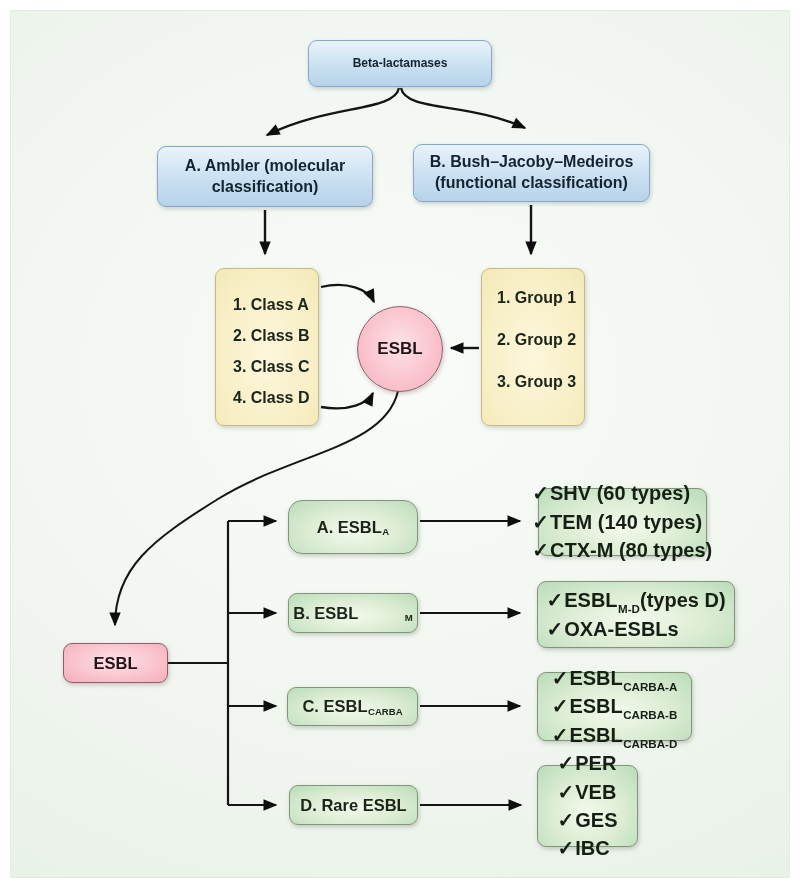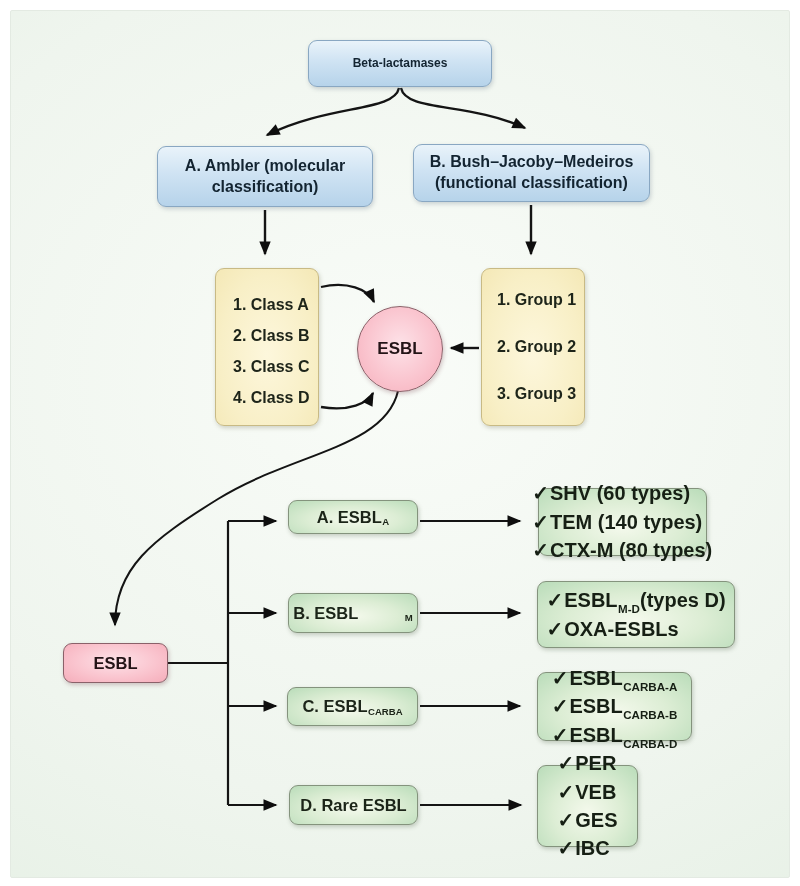--- a/index.html
+++ b/index.html
@@ -92,35 +92,35 @@
     <span>B. Bush–Jacoby–Medeiros (functional classification)</span>
   </div>
 
   <div class="node yellowbox" style="left:215px;top:268px;width:104px;height:158px;">
     <span>1. Class A</span>
     <span>2. Class B</span>
     <span>3. Class C</span>
     <span>4. Class D</span>
   </div>
 
-  <div class="node yellowbox" style="left:481px;top:268px;width:104px;height:158px;padding:22px 0 22px 15px;justify-content:space-between;">
+  <div class="node yellowbox" style="left:481px;top:268px;width:104px;height:158px;padding:8px 0 22px 15px;">
     <span>1. Group 1</span>
     <span>2. Group 2</span>
     <span>3. Group 3</span>
   </div>
 
   <div class="node pinknode circle" style="left:357px;top:306px;width:86px;height:86px;">
     <span>ESBL</span>
   </div>
 
   <div class="node pinknode pillbox" style="left:63px;top:643px;width:105px;height:40px;">
     <span>ESBL</span>
   </div>
 
-  <div class="node greenbox famlabel" style="left:288px;top:500px;width:130px;height:34px;">
+  <div class="node greenbox famlabel" style="left:288px;top:500px;width:130px;height:54px;border-radius:14px;">
     <span>A. ESBL</span>
       <span class="sub">A</span>
   </div>
   <div class="node greenbox famlabel" style="left:288px;top:593px;width:130px;height:40px;gap:46px;">
     <span>B. ESBL</span>
       <span class="sub">M</span>
   </div>
   <div class="node greenbox famlabel" style="left:287px;top:687px;width:131px;height:39px;">
     <span>C. ESBL</span>
       <span class="sub">CARBA</span>

